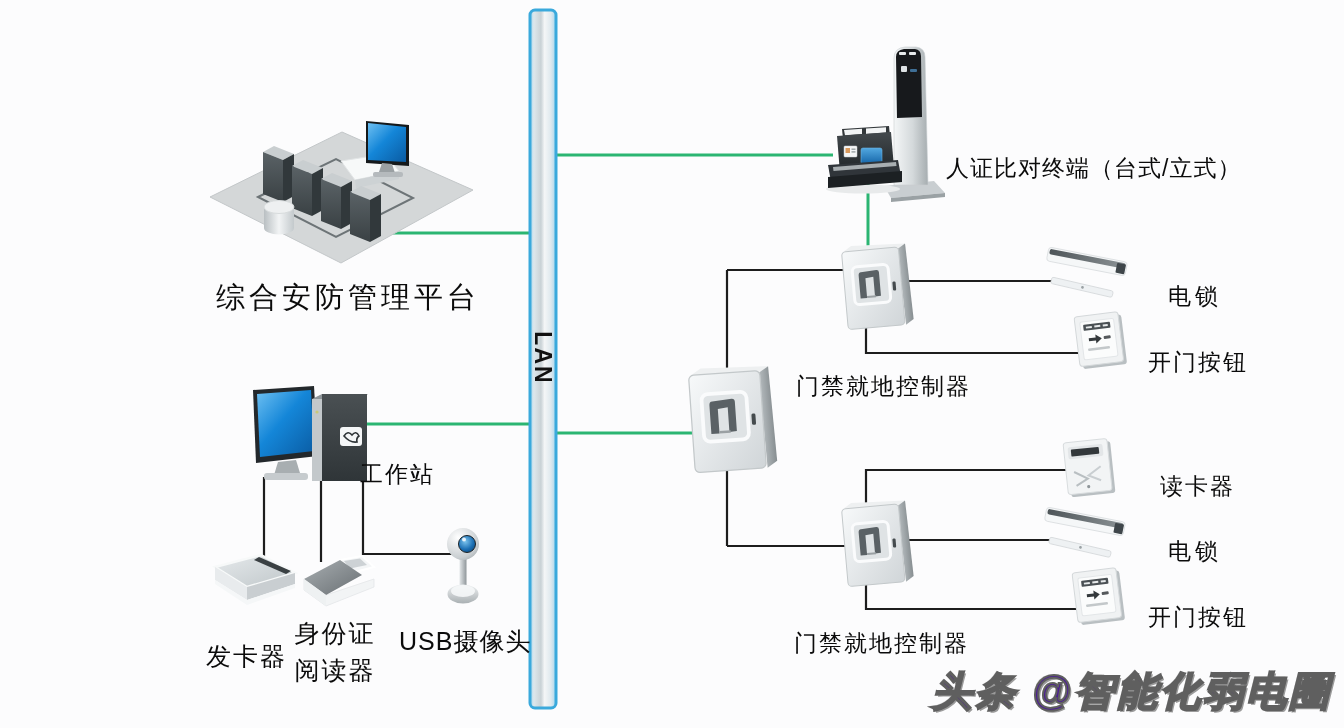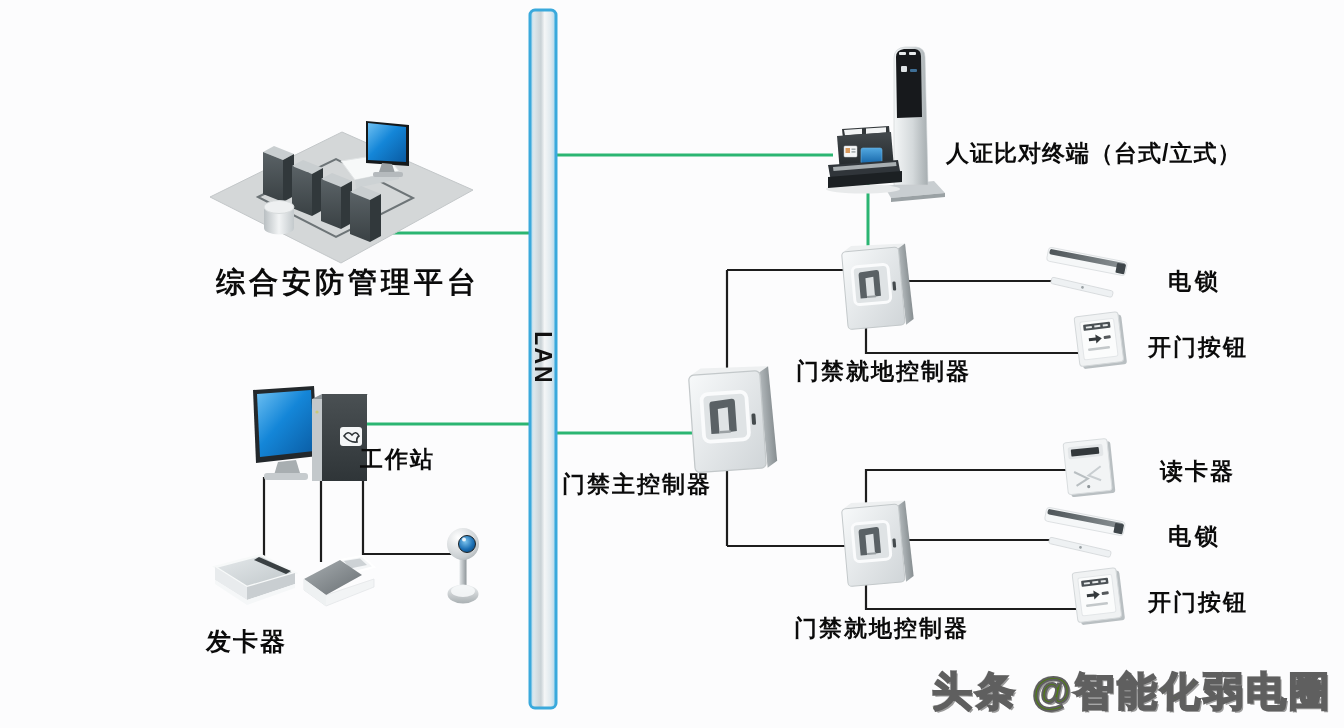--- a/index.html
+++ b/index.html
@@ -1,31 +1,31 @@
 <!DOCTYPE html>
 <html><head>
 <meta charset="utf-8">
 <style>
   html,body{margin:0;padding:0;}
   body{width:1344px;height:728px;overflow:hidden;background:#fcfcfd;
        font-family:"Liberation Sans", sans-serif;}
   .stage{position:relative;width:1344px;height:728px;background:#fcfcfd;}
   svg.scene{position:absolute;left:0;top:0;}
-  .lbl{position:absolute;font-weight:700;color:#0b0b0b;white-space:nowrap;
-       font-size:23px;letter-spacing:2px;line-height:1.2;}
+  .lbl{position:absolute;font-weight:400;color:#0b0b0b;white-space:nowrap;
+       font-size:23px;letter-spacing:2px;line-height:1.2;margin-top:15px;}
   .lbl.big{font-size:25px;}
   .lan-lbl{position:absolute;left:514px;top:333px;width:58px;height:50px;
        display:flex;align-items:center;justify-content:center;
        transform:rotate(90deg);font-size:23px;font-weight:700;color:#111;
        letter-spacing:2px;}
   .two-line{text-align:center;}
   .watermark{position:absolute;right:12px;top:664px;font-size:40px;
-       font-weight:900;letter-spacing:3px;color:#4d7c0f;
+       font-weight:900;letter-spacing:3px;color:#4c1d95;
        -webkit-text-stroke:2px #5f5f5f;
-       text-shadow:2px 2px 0 #9b9b9b, -1px -1px 0 #cfcfcf;}
+       text-shadow:2px 2px 0 #9b9b9b, -1px -1px 0 #cfcfcf;font-style:italic;}
 </style>
 </head>
 <body>
 
 <div class="stage">
 
 <svg class="scene" width="1344" height="728" viewBox="0 0 1344 728">
   <defs>
     <linearGradient id="lanG" x1="0" y1="0" x2="1" y2="0">
       <stop offset="0" stop-color="#a5d6ee"></stop>
@@ -336,35 +336,39 @@
 </svg>
 
 <div class="lan-lbl">LAN</div>
 
 <div class="lbl" style="left:216px;top:265px;font-size:29px;letter-spacing:4px;">综合安防管理平台</div>
 
 <div class="lbl" style="left:946px;top:140px;font-size:23px;letter-spacing:1px;">人证比对终端（台式/立式）</div>
 
 <div class="lbl" style="left:360px;top:446px;">工作站</div>
 
-<div class="lbl" style="left:562px;top:471px;">门禁主控制器</div>
 
 <div class="lbl" style="left:796px;top:358px;">门禁就地控制器</div>
 
 <div class="lbl" style="left:794px;top:615px;">门禁就地控制器</div>
 
 <div class="lbl" style="left:1168px;top:268px;letter-spacing:4px;">电锁</div>
 
 <div class="lbl" style="left:1148px;top:334px;">开门按钮</div>
 
 <div class="lbl" style="left:1160px;top:458px;">读卡器</div>
 
 <div class="lbl" style="left:1168px;top:523px;letter-spacing:4px;">电锁</div>
 
 <div class="lbl" style="left:1148px;top:589px;">开门按钮</div>
 
 <div class="lbl big" style="left:206px;top:626px;">发卡器</div>
 
-
+<div class="lbl big two-line" style="left:292px;top:600px;width:86px;line-height:37px;">
+  <span>身份证</span><br>
+  <span>阅读器</span>
+</div>
+
+<div class="lbl big" style="left:399px;top:611px;letter-spacing:1px;">USB摄像头</div>
 
 <div class="watermark">头条 @智能化弱电圈</div>
 
 </div>
 
 </body></html>

